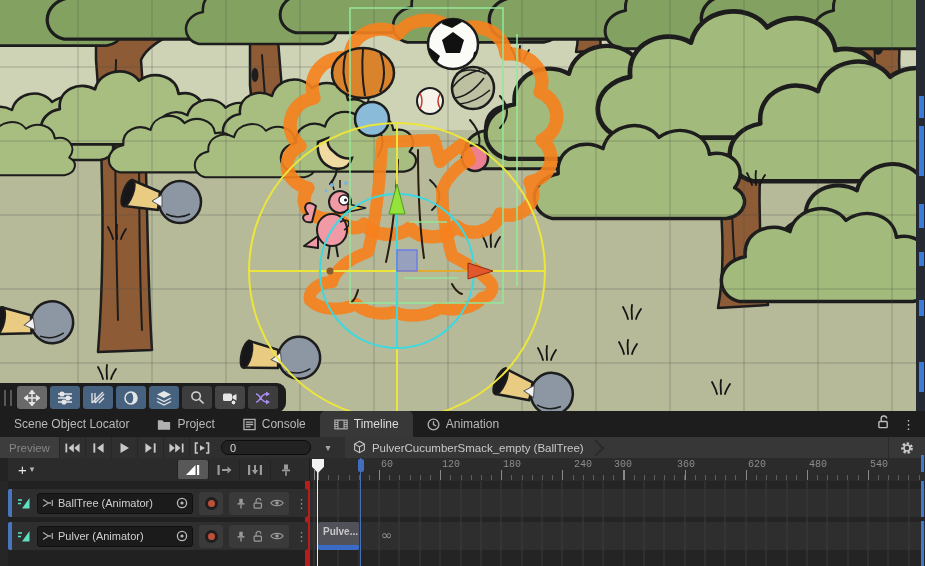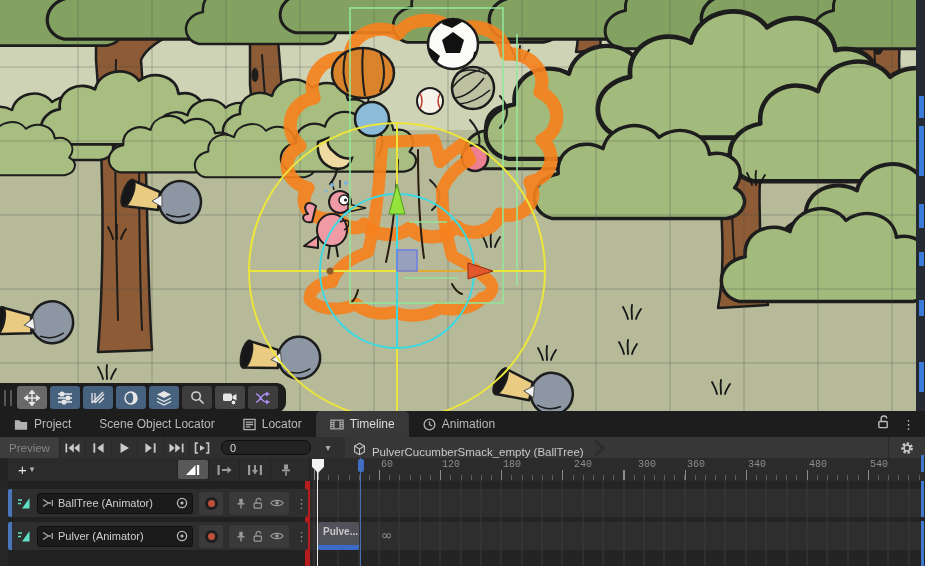--- a/index.html
+++ b/index.html
@@ -31,21 +31,21 @@
   .kebab{font-family:"DejaVu Sans",sans-serif;font-size:13px;color:#bdbdbd;line-height:1;}
 
   
   .transport{position:absolute;left:0;top:437px;width:925px;height:21px;background:#2f2f2f;display:flex;align-items:center;}
   .preview-btn{height:21px;padding:0 9px;background:#3d3d3d;color:#868686;font-size:11.5px;display:flex;align-items:center;}
   .pbtn{width:26px;height:21px;display:flex;align-items:center;justify-content:center;color:#c9c9c9;border-left:1px solid #272727;}
   .frame-field{width:90px;height:15px;margin-left:6px;background:#222;border:1px solid #0d0d0d;border-radius:7px;
        color:#d8d8d8;font-size:11px;padding-left:8px;display:flex;align-items:center;}
   .caret-btn{width:26px;height:21px;display:flex;align-items:center;justify-content:center;color:#a8a8a8;
        font-family:"DejaVu Sans",sans-serif;font-size:10px;margin-left:4px;}
-  .crumbbar{flex:1;height:21px;margin-left:4px;background:#373737;display:flex;align-items:flex-end;gap:6px;padding-left:8px;color:#c9c9c9;font-size:11.5px;position:relative;}
+  .crumbbar{flex:1;height:21px;margin-left:4px;background:#373737;display:flex;align-items:center;gap:6px;padding-left:8px;color:#c9c9c9;font-size:11.5px;position:relative;}
   .crumb-chev{width:12px;height:21px;position:relative;}
   .crumb-chev:before{content:"";position:absolute;left:2px;top:3px;width:10px;height:10px;border-top:2px solid #2a2a2a;border-right:2px solid #2a2a2a;transform:rotate(45deg) translateY(3px);}
   .gear-btn{width:37px;height:21px;background:#373737;border-left:1px solid #2a2a2a;display:flex;align-items:center;justify-content:center;color:#c9c9c9;}
 
   
   .header2{position:absolute;left:0;top:458px;width:925px;height:23px;background:#2b2b2b;}
   .header2-left{position:absolute;left:0;top:0;width:310px;height:23px;display:flex;align-items:center;border-right:1px solid #1e1e1e;}
   .h2-notch{width:8px;height:23px;background:#232323;}
   .add-btn{margin-left:5px;display:flex;align-items:center;gap:3px;color:#e3e3e3;font-size:15px;line-height:1;padding:0 5px;}
   .add-btn .caret{font-family:"DejaVu Sans",sans-serif;font-size:9px;color:#b5b5b5;}
@@ -352,38 +352,38 @@
           <path d="M1,12 C5,12 6,4 11,4 M1,4 C5,4 6,12 11,12"></path>
           <polygon points="11,1.5 15,4 11,6.5" fill="currentColor" stroke="none"></polygon>
           <polygon points="11,9.5 15,12 11,14.5" fill="currentColor" stroke="none"></polygon>
         </svg>
       </div>
     </div>
   </div>
 
   <div class="tabbar">
     <div class="tab">
+      <span>Scene Object Locator</span>
+    </div>
+    <div class="tab">
       <span class="ticon">
         <svg width="14" height="13" viewBox="0 0 16 14" fill="currentColor">
             <path d="M1,2 h5 l2,2 h7 v9 h-14 z"></path>
           </svg>
       </span>
       <span>Project</span>
-    </div>
-    <div class="tab">
-      <span>Scene Object Locator</span>
     </div>
     <div class="tab">
       <span class="ticon">
         <svg width="13" height="13" viewBox="0 0 14 14" fill="none" stroke="currentColor" stroke-width="1.4">
             <rect x="1" y="1.5" width="12" height="11"></rect>
             <path d="M3,4.5 H11 M3,7 H11 M3,9.5 H8"></path>
           </svg>
       </span>
-      <span>Locator</span>
+      <span>Console</span>
     </div>
     <div class="tab active">
       <span class="ticon">
         <svg width="14" height="13" viewBox="0 0 16 14" fill="none" stroke="currentColor" stroke-width="1.3">
           <rect x="1" y="2" width="14" height="10"></rect>
             <path d="M4.5,2 V12 M11.5,2 V12"></path>
           <path d="M1,4.8 H4.5 M1,7 H4.5 M1,9.2 H4.5 M11.5,4.8 H15 M11.5,7 H15 M11.5,9.2 H15" stroke-width="1"></path>
         </svg>
       </span>
       <span>Timeline</span>
@@ -505,23 +505,23 @@
         </div>
       </div>
     </div>
     <div class="ruler">
       <div class="minor"></div>
       <div class="major"></div>
       <span class="rlabel" style="left:71px">60</span>
       <span class="rlabel" style="left:132px">120</span>
       <span class="rlabel" style="left:193px">180</span>
       <span class="rlabel" style="left:264px">240</span>
-      <span class="rlabel" style="left:328px">300</span>
-      <span class="rlabel" style="left:377px">360</span>
-      <span class="rlabel" style="left:438px">340</span>
+      <span class="rlabel" style="left:304px">300</span>
+      <span class="rlabel" style="left:367px">360</span>
+      <span class="rlabel" style="left:438px">620</span>
       <span class="rlabel" style="left:499px">480</span>
       <span class="rlabel" style="left:560px">540</span>
     </div>
   </div>
 
   <div class="tracks">
     <div class="tcontent">
       <div class="lane" style="top:8px"></div>
       <div class="lane" style="top:41px"></div>
       <div class="gridlines"></div>

